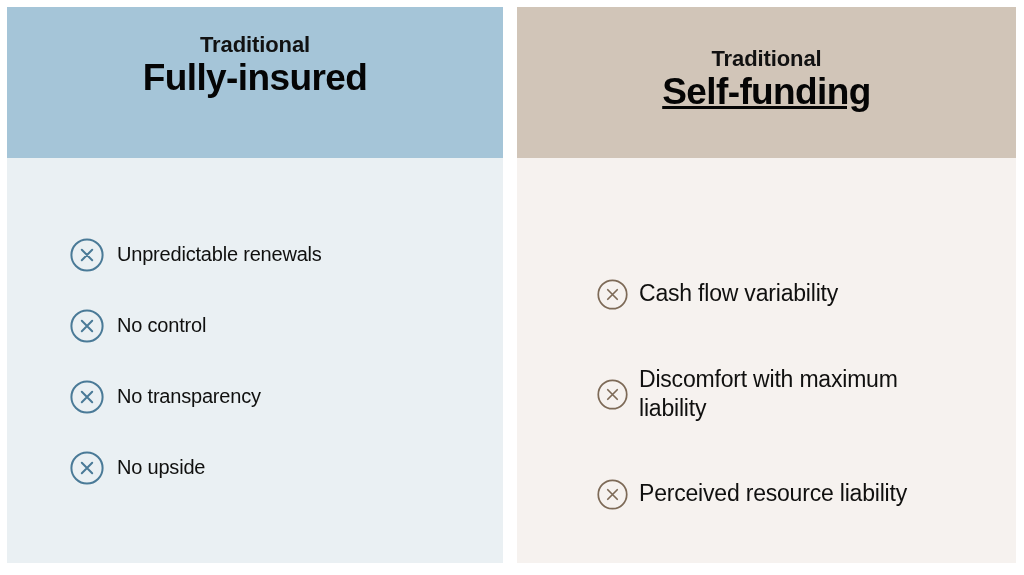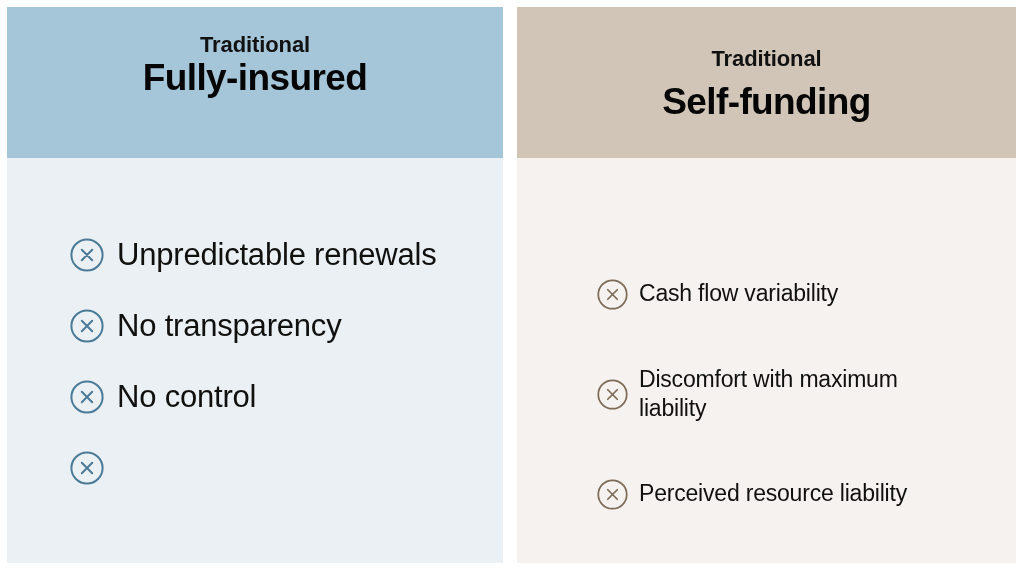--- a/index.html
+++ b/index.html
@@ -76,21 +76,21 @@
     font-size: 37px;
     font-weight: bold;
     color: #050505;
     letter-spacing: -0.6px;
     line-height: 1.15;
     margin-top: 0;
     font-stretch: condensed;
   }
 
   .panel-right .headline {
-    margin-top: 10px;
+    text-decoration: underline;
   }
 
   .panel-body {
     flex: 1 1 auto;
     position: relative;
   }
 
   .item-list {
     position: absolute;
     left: 0;
@@ -141,21 +141,21 @@
     height: 31px;
     margin-right: 11px;
   }
 
   .item-label {
     color: #10100f;
     letter-spacing: -0.2px;
   }
 
   .list-left .item-label {
-    font-size: 31px;
+    font-size: 20px;
     line-height: 1.26;
     text-align: center;
   }
 
   .list-right .item-label {
     font-size: 23px;
     line-height: 1.27;
     max-width: 300px;
   }
 </style>
@@ -178,36 +178,37 @@
             <path d="M11.8 11.8 L22.2 22.2 M22.2 11.8 L11.8 22.2" stroke="#4a7a97" stroke-width="2" stroke-linecap="round"></path>
           </svg>
           <span class="item-label">Unpredictable renewals</span>
         </li>
 
         <li class="item">
           <svg class="x-icon" viewBox="0 0 34 34">
             <circle cx="17" cy="17" r="15.6" fill="none" stroke="#4a7a97" stroke-width="2"></circle>
             <path d="M11.8 11.8 L22.2 22.2 M22.2 11.8 L11.8 22.2" stroke="#4a7a97" stroke-width="2" stroke-linecap="round"></path>
           </svg>
+          <span class="item-label">No control</span>
+        </li>
+
+        <li class="item">
+          <svg class="x-icon" viewBox="0 0 34 34">
+            <circle cx="17" cy="17" r="15.6" fill="none" stroke="#4a7a97" stroke-width="2"></circle>
+            <path d="M11.8 11.8 L22.2 22.2 M22.2 11.8 L11.8 22.2" stroke="#4a7a97" stroke-width="2" stroke-linecap="round"></path>
+          </svg>
           <span class="item-label">No transparency</span>
         </li>
 
         <li class="item">
           <svg class="x-icon" viewBox="0 0 34 34">
             <circle cx="17" cy="17" r="15.6" fill="none" stroke="#4a7a97" stroke-width="2"></circle>
             <path d="M11.8 11.8 L22.2 22.2 M22.2 11.8 L11.8 22.2" stroke="#4a7a97" stroke-width="2" stroke-linecap="round"></path>
           </svg>
-          <span class="item-label">No control</span>
-        </li>
-
-        <li class="item">
-          <svg class="x-icon" viewBox="0 0 34 34">
-            <circle cx="17" cy="17" r="15.6" fill="none" stroke="#4a7a97" stroke-width="2"></circle>
-            <path d="M11.8 11.8 L22.2 22.2 M22.2 11.8 L11.8 22.2" stroke="#4a7a97" stroke-width="2" stroke-linecap="round"></path>
-          </svg>
+          <span class="item-label">No upside</span>
         </li>
 
       </ul>
     </div>
   </section>
 
   <section class="panel panel-right">
     <header class="panel-header">
       <div class="eyebrow">Traditional</div>
       <div class="headline">Self-funding</div>

